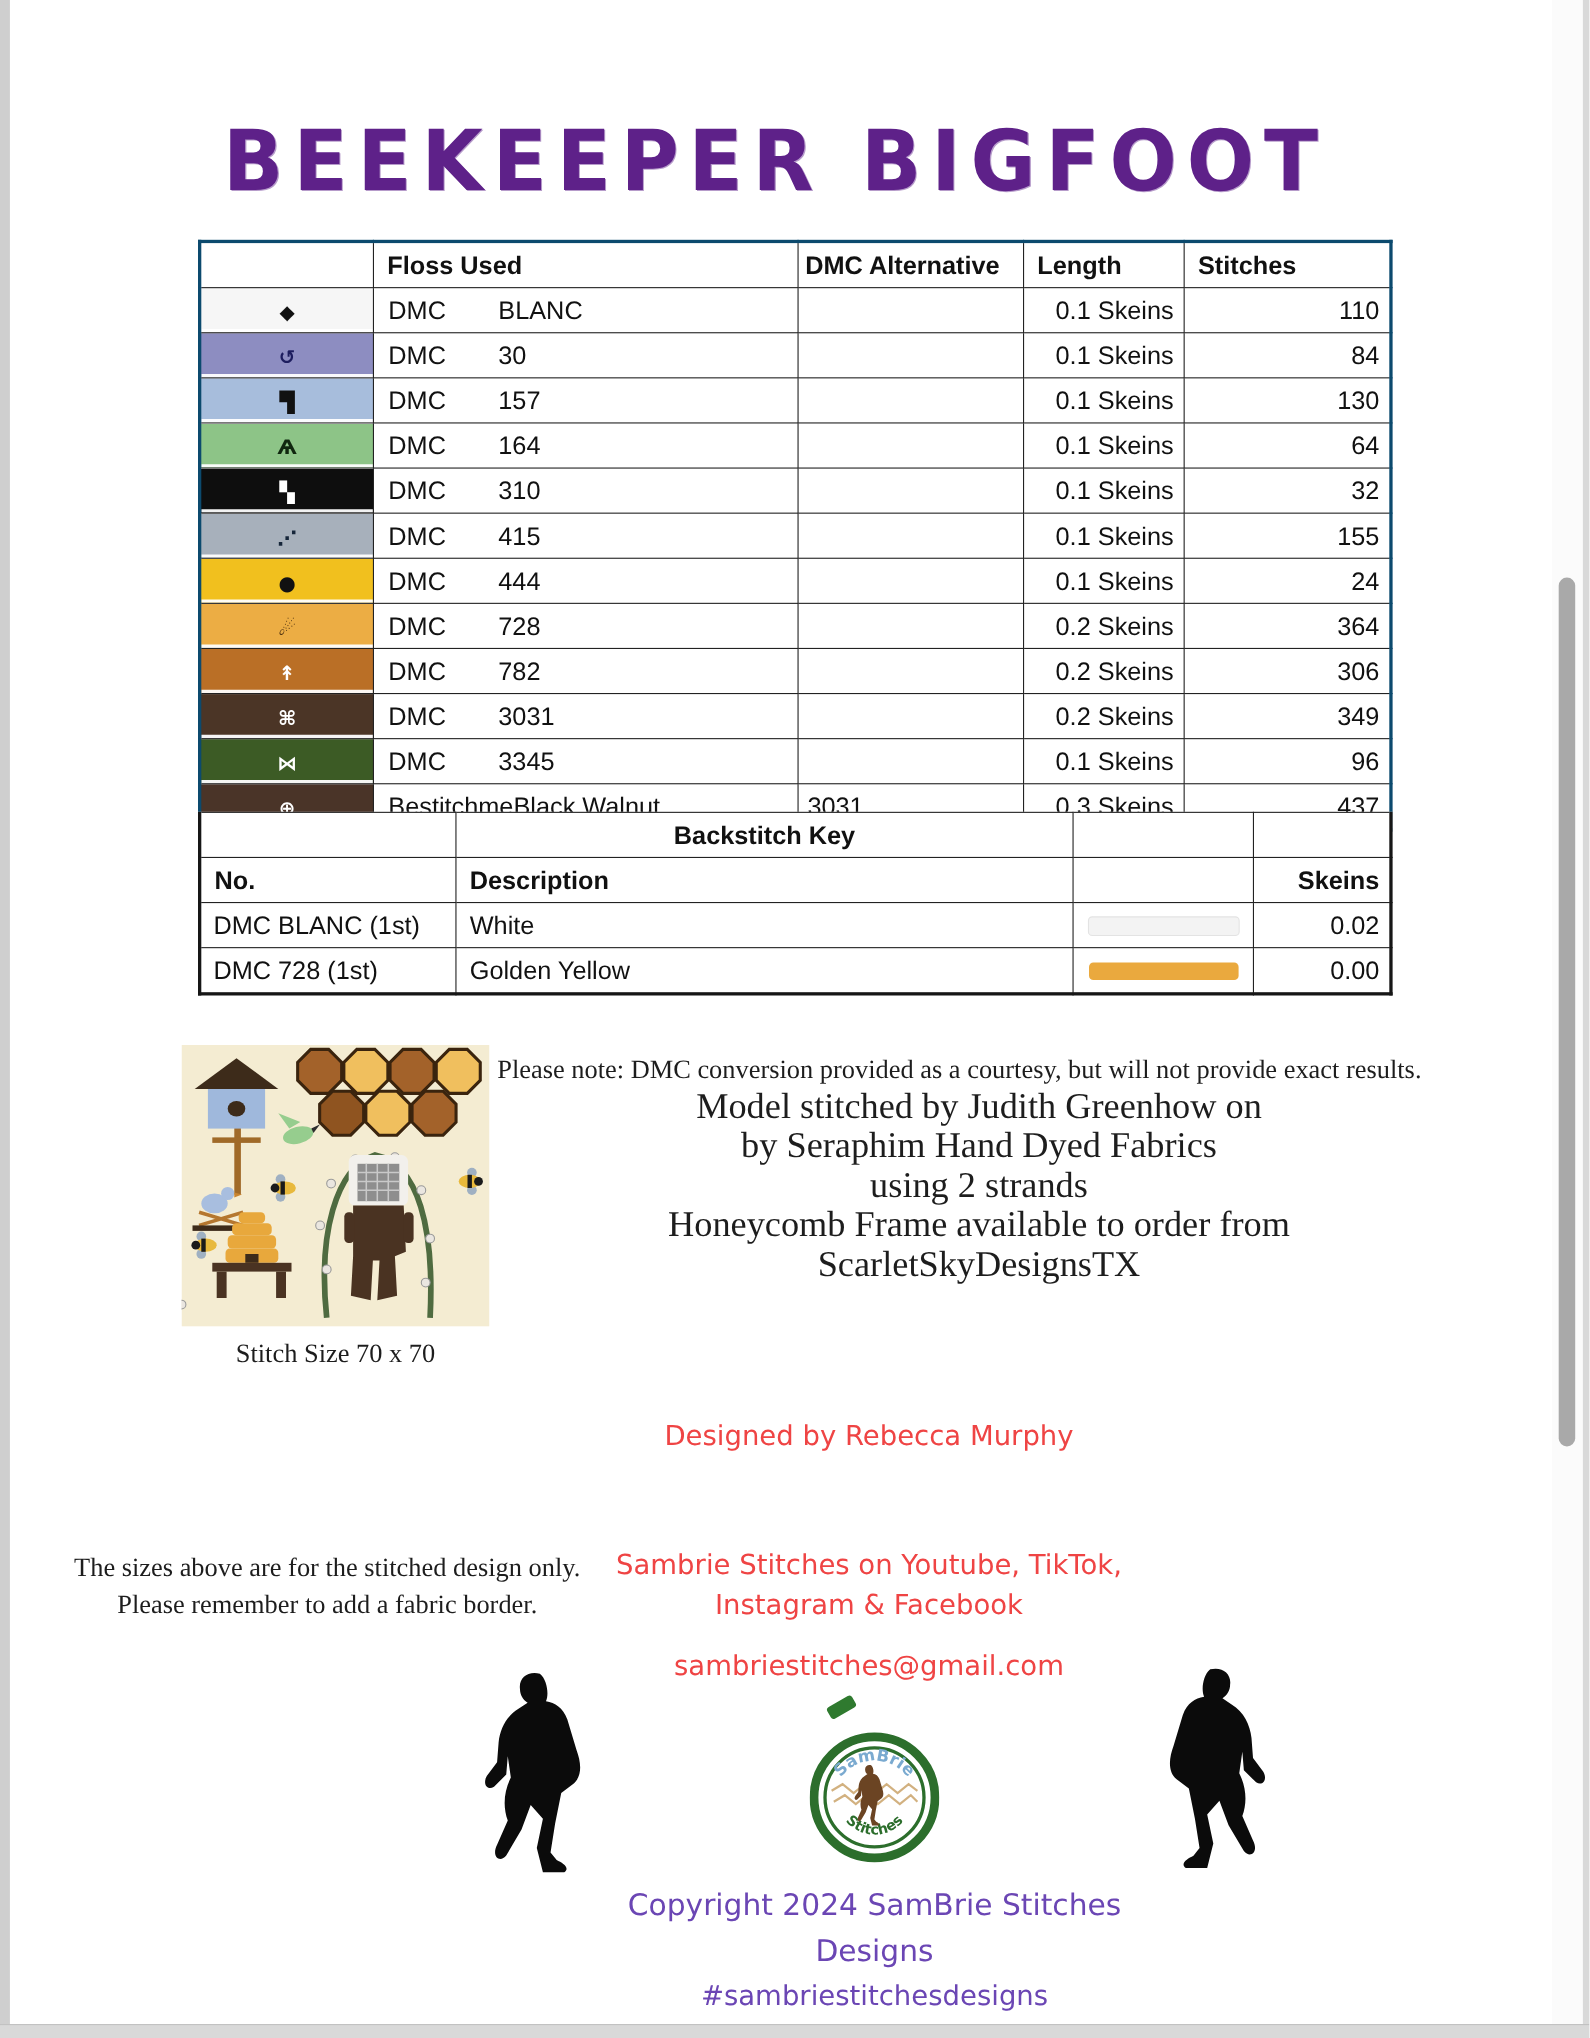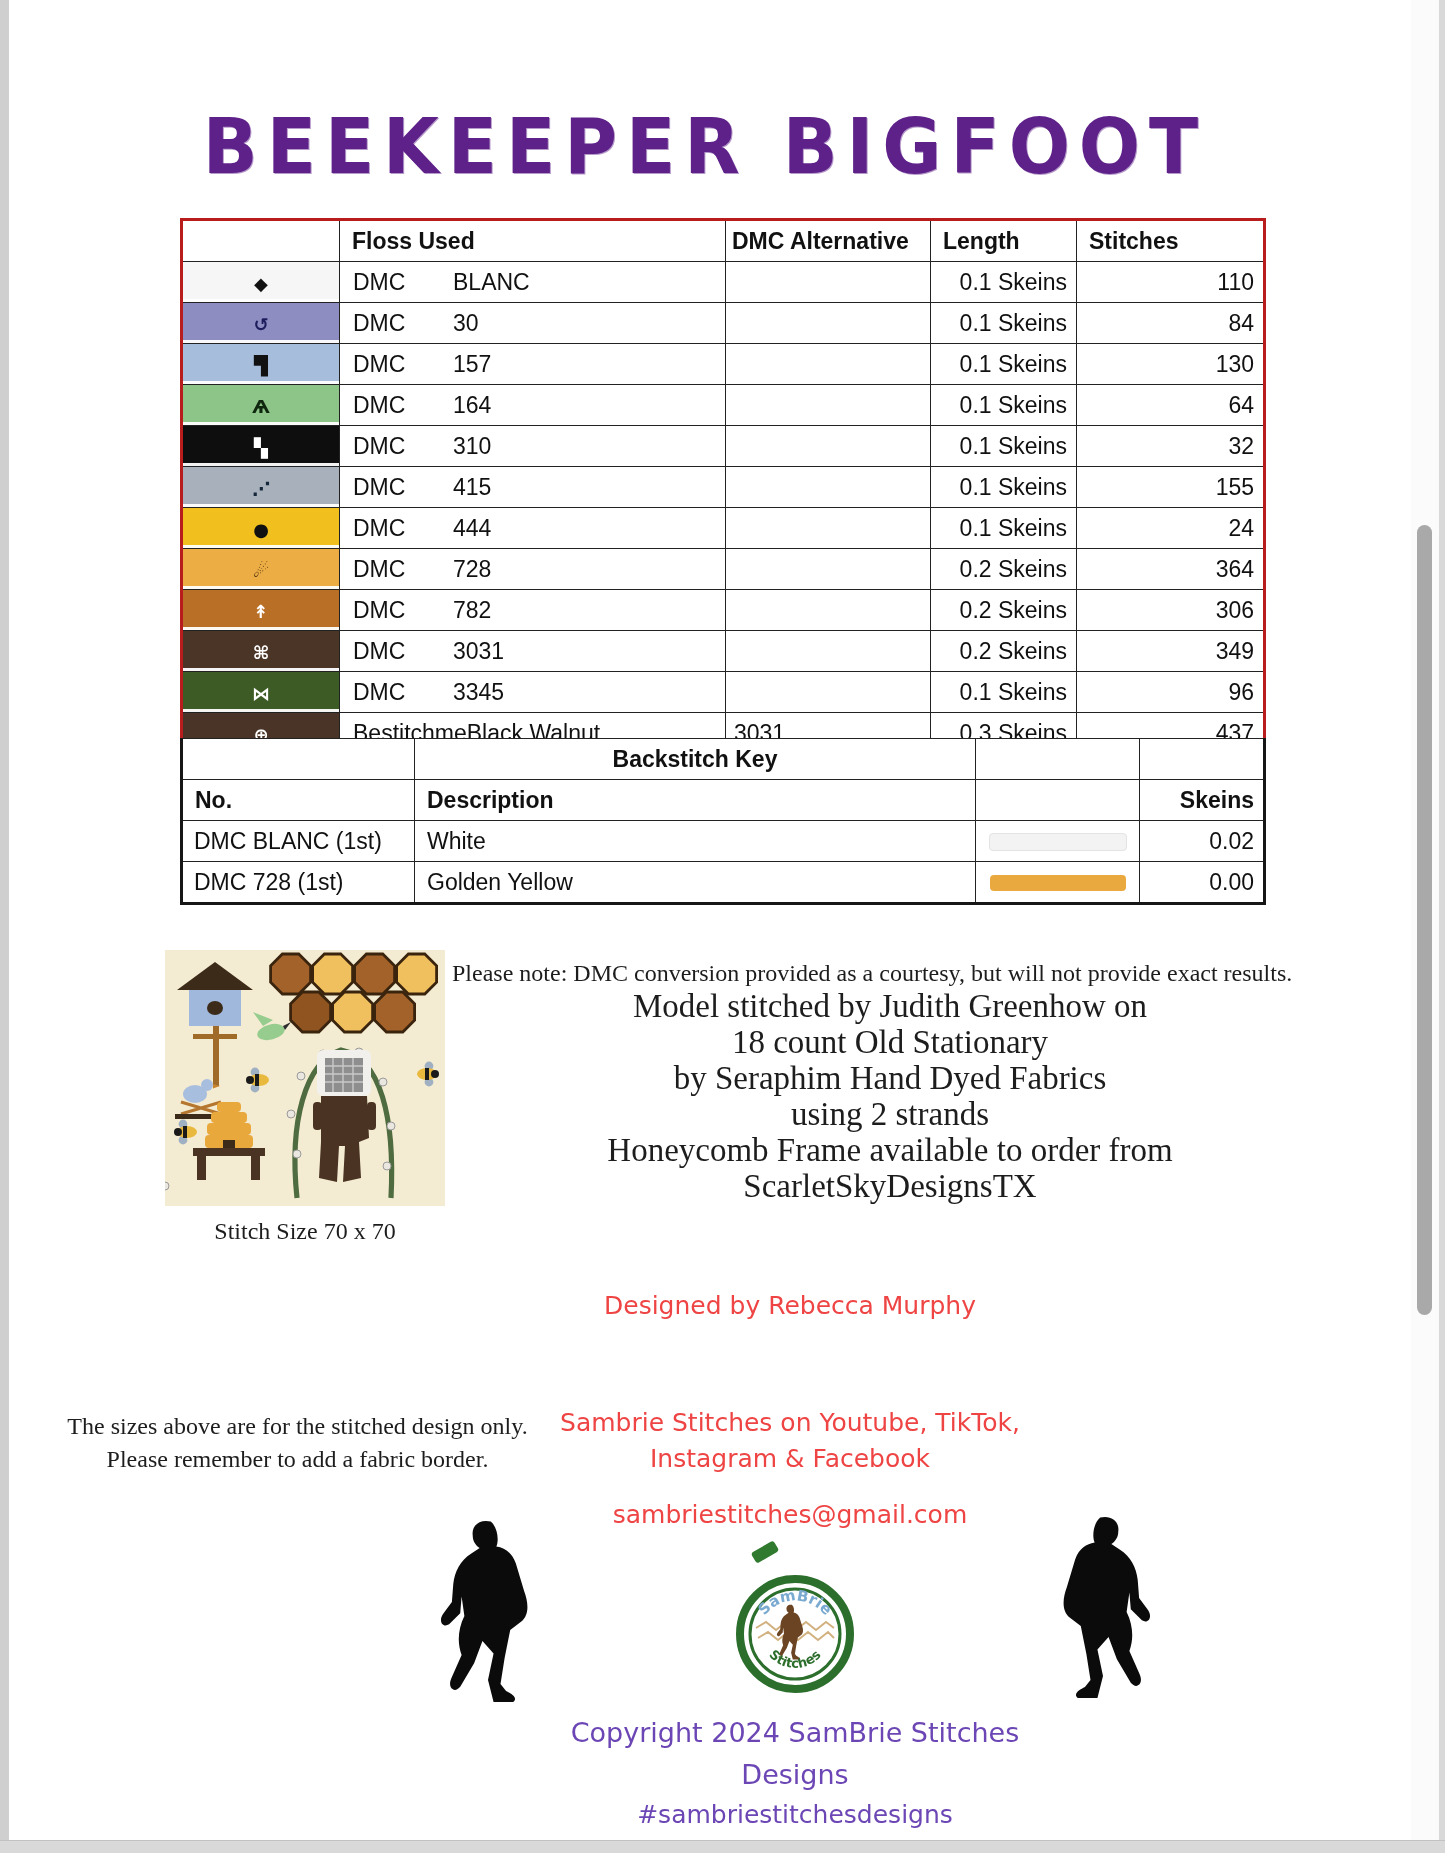--- a/index.html
+++ b/index.html
@@ -8,21 +8,21 @@
   .edge-left{position:absolute;left:0;top:0;width:9px;height:1853px;background:#cfcfcf;}
   .edge-bottom{position:absolute;left:0;top:1840px;width:1445px;height:13px;background:#d9d9d9;border-top:1px solid #c2c2c2;}
   .scroll-track{position:absolute;right:0;top:0;width:28px;height:1840px;background:#fbfbfb;border-right:6px solid #d9d9d9;}
   .scroll-thumb{position:absolute;right:7px;top:525px;width:15px;height:790px;background:#a9a9a9;border-radius:8px;}
 
   .title{position:absolute;left:100px;top:104px;width:1210px;text-align:center;
          font-family:"DejaVu Sans",sans-serif;font-weight:bold;font-size:72px;letter-spacing:9px;
          color:#5e2189;transform:scaleY(1.06);text-shadow:1px 1px 0 rgba(94,33,137,.45);}
 
   table{border-collapse:collapse;table-layout:fixed;position:absolute;background:#fff;}
-  #floss-table{left:180px;top:218px;width:1083px;border:3px solid #b91c1c;}
+  #floss-table{left:180px;top:218px;width:1083px;border:3px solid #0c4a6e;}
   #bs-table{left:180px;top:738px;width:1083px;border:3px solid #161616;border-top:none;}
   td,th{border:1.5px solid #222;height:40px;padding:0;font-size:23px;vertical-align:middle;overflow:hidden;white-space:nowrap;}
   th{font-weight:bold;text-align:left;padding-left:12px;}
   .swcell{text-align:center;box-shadow:inset 0 -3px 0 0 rgba(255,255,255,.95);}
   .sym{font-family:"DejaVu Sans",sans-serif;font-size:18px;font-weight:bold;}
   .namecell{padding-left:13px;}
   .brand{display:inline-block;min-width:100px;}
   .altcell{padding-left:8px;}
   .r{text-align:right;padding-right:9px;}
   .bs-title{font-weight:bold;text-align:center;}
@@ -293,21 +293,20 @@
         <rect x="74" y="76" width="4.5" height="14" rx="2" fill="#4a3322"></rect>
         <rect x="101" y="76" width="4.5" height="14" rx="2" fill="#4a3322"></rect>
       </g>
     </svg>
   </div>
   <div class="preview-caption serif">Stitch Size 70 x 70</div>
 
   <div class="note-line serif">Please note: DMC conversion provided as a courtesy, but will not provide exact results.</div>
   <div class="model-block serif">
     <div>Model stitched by Judith Greenhow on</div>
-    <div>18 count Old Stationary</div>
     <div>by Seraphim Hand Dyed Fabrics</div>
     <div>using 2 strands</div>
     <div>Honeycomb Frame available to order from</div>
     <div>ScarletSkyDesignsTX</div>
   </div>
 
   <div class="sizes-note serif">
     <div>The sizes above are for the stitched design only.</div>
     <div>Please remember to add a fabric border.</div>
   </div>

